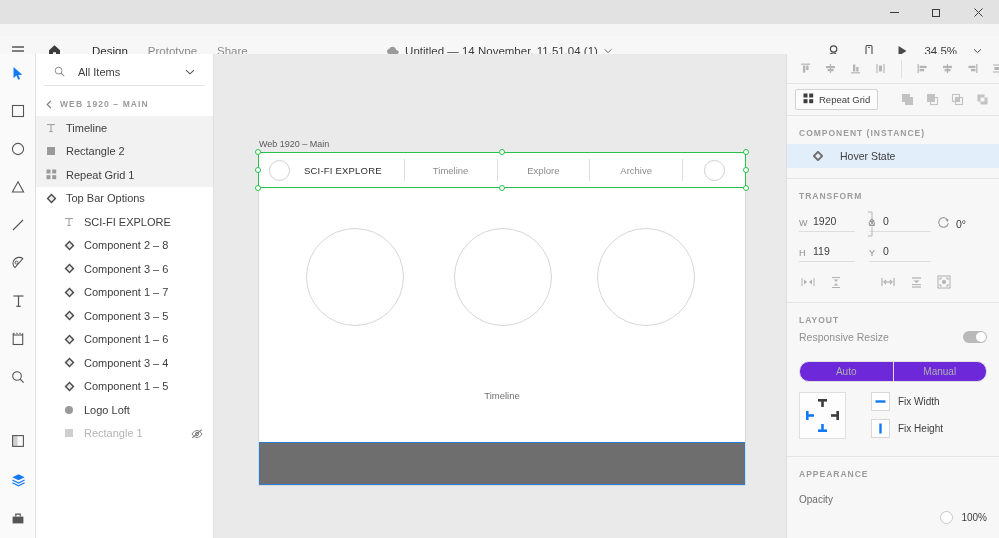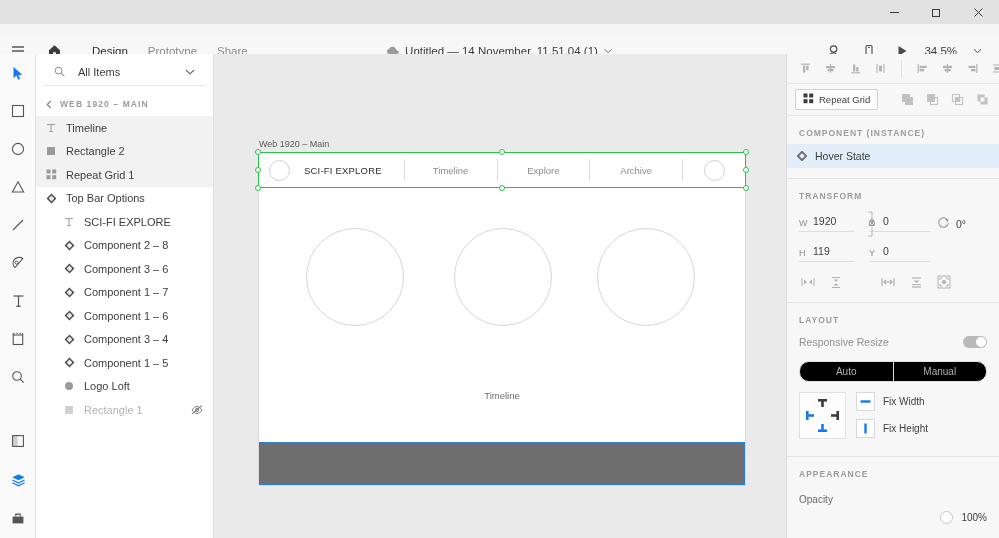--- a/index.html
+++ b/index.html
@@ -186,60 +186,60 @@
 
   .sect-title {
     font-size: 8.5px; letter-spacing: 1px; color: #9b9b9b; padding: 12px 0 6px 12px; font-weight: 600;
   }
   .state-row {
     height: 24px; display: flex; align-items: center; padding-left: 12px; font-size: 10.5px; color: #3d3d3d;
     position: relative;
   }
   .state-row.selected { background: #e3eefb; }
   .state-row .dico { width: 18px; display: flex; align-items: center; color: #6d6d6d; }
-  .state-row.sub { padding-left: 10px; }
+  .state-row.sub { padding-left: 26px; gap: 9px; }
   .state-row .pencil { position: absolute; right: 12px; top: 0; height: 24px; display: flex; align-items: center; color: #5b5b5b; }
 
   .divider { height: 1px; background: #e4e4e4; margin-top: 10px; }
 
   .tf-grid { padding: 2px 12px 0 12px; position: relative; }
   .tf-line { display: flex; align-items: flex-start; margin-top: 6px; }
   .tf-field { position: relative; }
   .tf-field .lbl { font-size: 9px; color: #8e8e8e; position: absolute; left: 0; top: 3px; }
   .tf-field .val { font-size: 10.5px; color: #3d3d3d; padding-left: 14px; height: 15px; }
   .tf-field .ul { border-bottom: 1px solid #dedede; margin-top: 1px; }
   .fw { width: 56px; }
   .fx { width: 62px; }
   .link-ico { position: absolute; left: 72px; top: 4px; color: #b8b8b8; }
   .rot { display: flex; align-items: center; gap: 6px; margin-left: 6px; }
   .rot .rv { font-size: 10.5px; color: #3d3d3d; }
   .tf-icons { display: flex; align-items: center; gap: 6px; padding: 10px 12px 0 10px; }
   .tf-icons .gap { width: 18px; }
   .tfi { width: 22px; height: 20px; display: flex; align-items: center; justify-content: center; color: #b0b0b0; }
 
-  .lay-row { display: flex; align-items: center; padding: 0 12px; height: 22px; }
+  .lay-row { display: flex; align-items: flex-start; padding: 0 12px; height: 22px; }
   .lay-row .lbl { font-size: 10.5px; color: #8f8f8f; }
   .toggle {
     margin-left: auto; width: 24px; height: 12px; border-radius: 6px; background: #b9b9b9; position: relative;
   }
   .toggle:after {
     content: ""; position: absolute; right: 1px; top: 1px; width: 10px; height: 10px;
     border-radius: 50%; background: #fff;
   }
   .seg {
     display: flex; margin: 8px 12px 0 12px; border: 1px solid #e0e0e0; border-radius: 10px; overflow: hidden;
-    background: #000000;
+    background: #6d28d9;
   }
   .seg div {
     flex: 1; text-align: center; font-size: 10px; color: #b0b0b0; height: 19px; line-height: 19px;
   }
   .seg div + div { border-left: 1px solid #e0e0e0; }
 
   .constr {
-    display: flex; align-items: flex-start; padding: 10px 12px 0 12px; gap: 10px;
+    display: flex; align-items: flex-start; padding: 10px 12px 0 12px; gap: 25px;
   }
   .constr-box {
     width: 47px; height: 47px; border: 1px solid #e0e0e0; background: #fdfdfd; position: relative; flex: none;
   }
   .fixrow { display: flex; align-items: center; gap: 8px; margin-bottom: 8px; }
   .fixbox {
     width: 19px; height: 19px; border: 1px solid #d8d8d8; background: #fff;
     display: flex; align-items: center; justify-content: center; flex: none;
   }
   .fixlab { font-size: 10px; color: #3d3d3d; }
@@ -520,20 +520,29 @@
           <span class="ltext">Component 3 – 6</span>
         </div>
         <div class="lrow ind2">
           <span class="lico">
             <svg width="11" height="11" viewBox="0 0 11 11">
               <path d="M5.5 0.6 L10.4 5.5 L5.5 10.4 L0.6 5.5 Z" fill="#4a4a4a"></path>
               <path d="M5.5 2.6 L8.4 5.5 L5.5 8.4 L2.6 5.5 Z" fill="#e9e9e9"></path>
             </svg>
           </span>
           <span class="ltext">Component 1 – 7</span>
+        </div>
+        <div class="lrow ind2">
+          <span class="lico">
+            <svg width="11" height="11" viewBox="0 0 11 11">
+              <path d="M5.5 0.6 L10.4 5.5 L5.5 10.4 L0.6 5.5 Z" fill="#4a4a4a"></path>
+              <path d="M5.5 2.6 L8.4 5.5 L5.5 8.4 L2.6 5.5 Z" fill="#e9e9e9"></path>
+            </svg>
+          </span>
+          <span class="ltext">Component 3 – 5</span>
         </div>
         <div class="lrow ind2">
           <span class="lico">
             <svg width="11" height="11" viewBox="0 0 11 11">
               <path d="M5.5 0.6 L10.4 5.5 L5.5 10.4 L0.6 5.5 Z" fill="#4a4a4a"></path>
               <path d="M5.5 2.6 L8.4 5.5 L5.5 8.4 L2.6 5.5 Z" fill="#e9e9e9"></path>
             </svg>
           </span>
           <span class="ltext">Component 1 – 6</span>
         </div>

